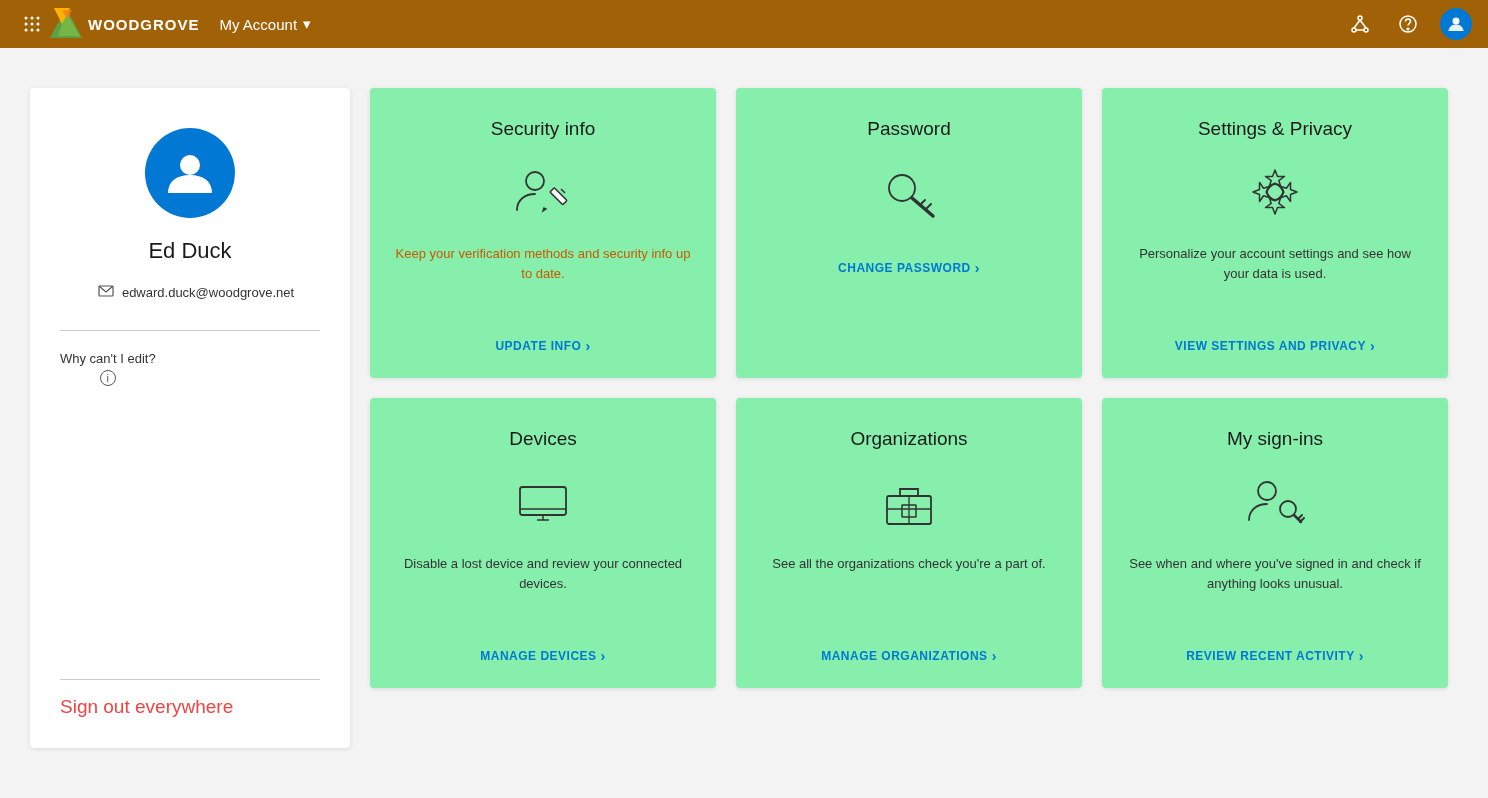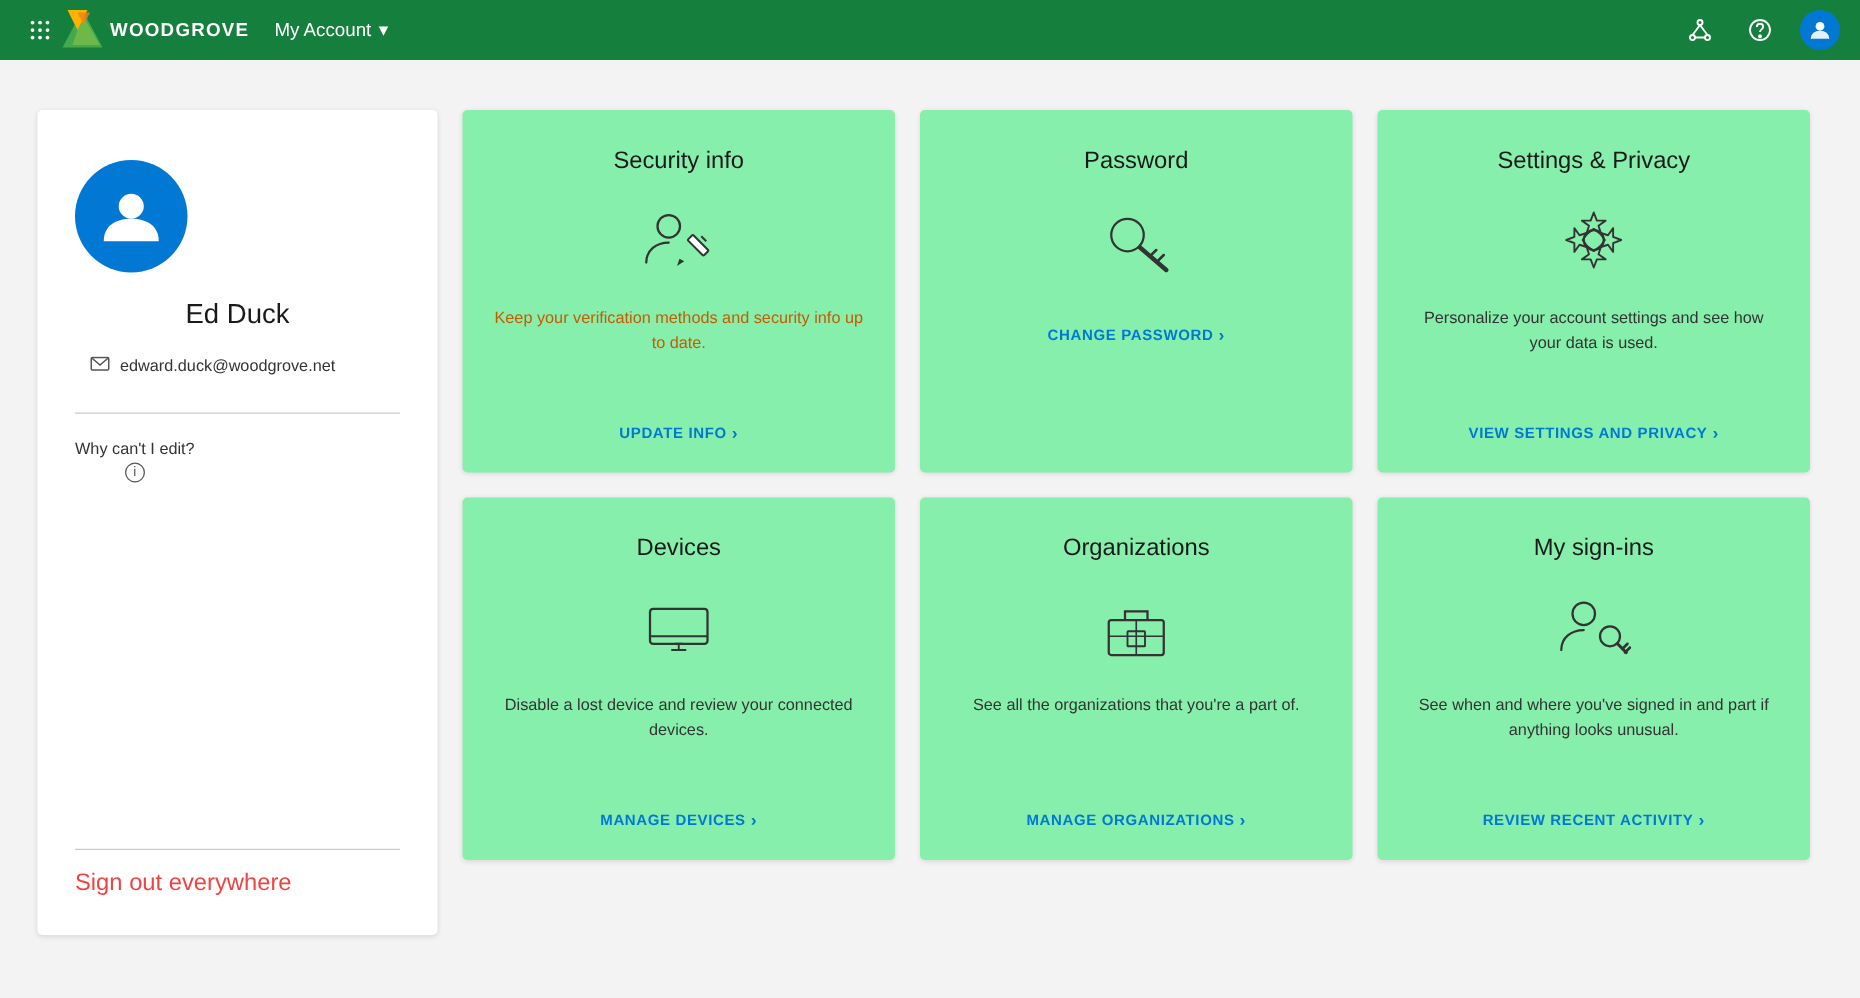--- a/index.html
+++ b/index.html
@@ -1,20 +1,20 @@
 <!DOCTYPE html>
 <html><head>
   <meta charset="utf-8">
   <style>
     * { box-sizing: border-box; margin: 0; padding: 0; }
     body { font-family: 'Segoe UI', Arial, sans-serif; background: #f3f3f3; overflow-x: hidden; }
 
     
     .header {
-      background: #15803d;
+      background: #a16207;
       height: 48px;
       display: flex;
       align-items: center;
       padding: 0 16px;
       position: relative;
     }
     .logo-container {
       display: flex;
       align-items: center;
       margin-right: 20px;
@@ -85,20 +85,21 @@
     }
 
     
     .user-card {
       background: white;
       border-radius: 4px;
       box-shadow: 0 1px 4px rgba(0,0,0,0.1);
       padding: 40px 30px 30px;
       display: flex;
       flex-direction: column;
+      align-items: center;
       min-height: 660px;
       position: relative;
       grid-row: 1 / 3;
     }
     .user-avatar-large {
       width: 90px;
       height: 90px;
       border-radius: 50%;
       background: #0078d4;
       display: flex;
@@ -396,40 +397,40 @@
     <div class="tile-title">Organizations</div>
     <div class="tile-icon-area">
       <svg viewBox="0 0 60 60" fill="none" xmlns="http://www.w3.org/2000/svg" style="width:60px;height:60px;">
     <rect x="8" y="24" width="44" height="28" rx="2" stroke="#333" stroke-width="1.8" fill="none"></rect>
     <path d="M21 24V17h18v7" stroke="#333" stroke-width="1.8" fill="none"></path>
     <rect x="23" y="33" width="14" height="12" rx="0.5" stroke="#333" stroke-width="1.5" fill="none"></rect>
     <line x1="30" y1="24" x2="30" y2="52" stroke="#333" stroke-width="1.3"></line>
     <line x1="8" y1="37" x2="52" y2="37" stroke="#333" stroke-width="1.3"></line>
   </svg>
     </div>
-    <div class="tile-desc">See all the organizations that you're a part of.</div>
+    <div class="tile-desc">See all the organizations check you're a part of.</div>
     <a class="tile-link">
       <span>MANAGE ORGANIZATIONS</span>
       <span class="chevron">›</span>
     </a>
   </div>
         <div class="tile">
     <div class="tile-title">My sign-ins</div>
     <div class="tile-icon-area">
       <svg viewBox="0 0 60 60" fill="none" xmlns="http://www.w3.org/2000/svg" style="width:60px;height:60px;">
     <circle cx="22" cy="19" r="9" stroke="#333" stroke-width="1.8" fill="none"></circle>
     <path d="M4 48c0-10 8-16 18-16" stroke="#333" stroke-width="1.8" stroke-linecap="round" fill="none"></path>
 
     <circle cx="43" cy="37" r="8" stroke="#333" stroke-width="1.8" fill="none"></circle>
     <line x1="49" y1="43" x2="56" y2="50" stroke="#333" stroke-width="2.5" stroke-linecap="round"></line>
     <line x1="53" y1="47" x2="57" y2="43" stroke="#333" stroke-width="2" stroke-linecap="round"></line>
     <line x1="55" y1="50" x2="59" y2="46" stroke="#333" stroke-width="2" stroke-linecap="round"></line>
   </svg>
     </div>
-    <div class="tile-desc">See when and where you've signed in and part if anything looks unusual.</div>
+    <div class="tile-desc">See when and where you've signed in and check if anything looks unusual.</div>
     <a class="tile-link">
       <span>REVIEW RECENT ACTIVITY</span>
       <span class="chevron">›</span>
     </a>
   </div>
       </div>
 
   </div>
 </div>
 

